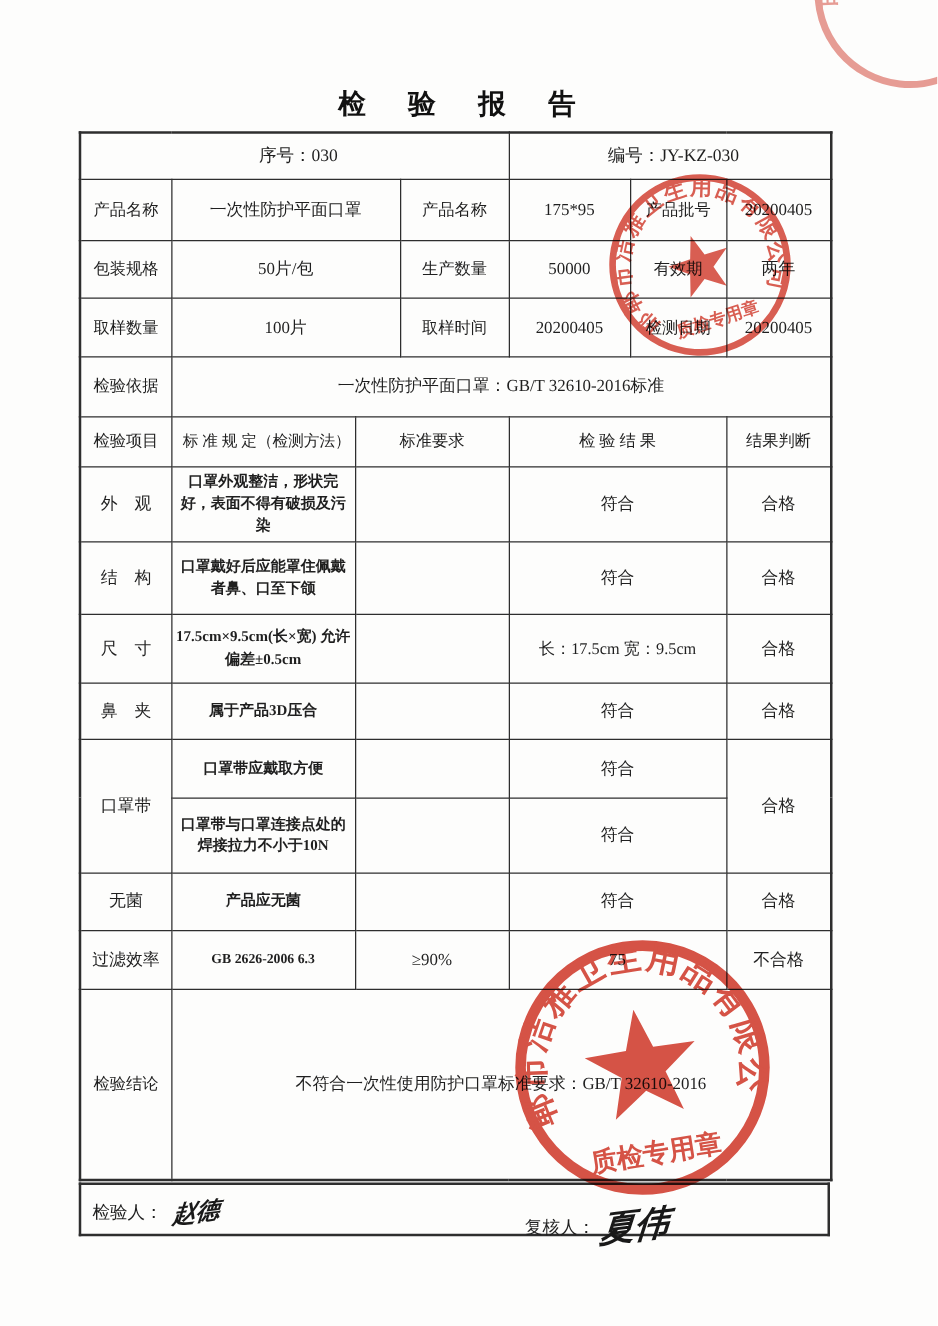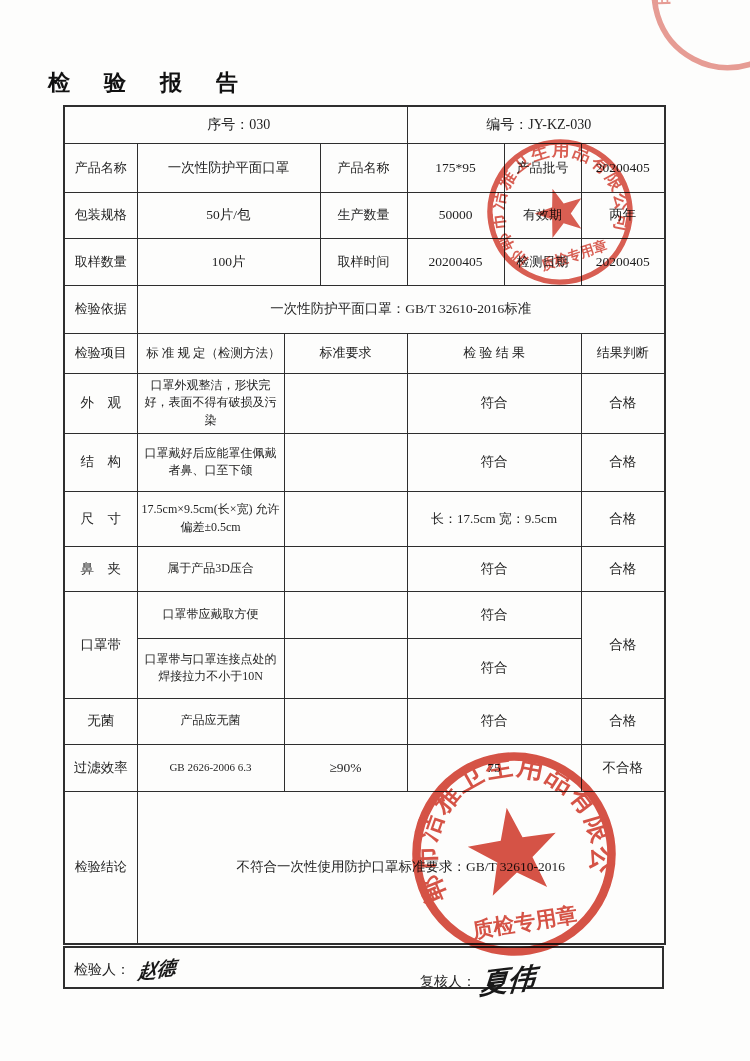--- a/index.html
+++ b/index.html
@@ -4,37 +4,37 @@
 <style>
   * { margin:0; padding:0; box-sizing:border-box; }
   html,body { background:#ffffff; }
   .page {
     position:relative; width:750px; height:1061px;
     background:#fdfdfc; overflow:hidden;
     font-family:"Liberation Serif","DejaVu Serif",serif;
     color:#1f1f1f;
   }
   .title {
-    position:absolute; left:48px; top:68px; width:601px;
-    font-size:22px; font-weight:bold;
+    position:absolute; left:68px; top:68px; width:601px;
+    text-align:center; font-size:22px; font-weight:bold;
     letter-spacing:6px; color:#111;
   }
   .report-table {
     position:absolute; left:63px; top:105px; width:601px;
     border-collapse:collapse; table-layout:fixed;
     border:2.5px solid #2e2e2e;
   }
   .report-table td {
     border:1.5px solid #2e2e2e; vertical-align:middle;
     text-align:center; font-size:13.5px; padding:2px 3px;
     overflow:hidden;
   }
   td.lt { text-align:center; padding-left:9px; font-size:14px; }
   td.lab { font-size:13px; }
-  td.std { font-size:12px; line-height:1.45; }
+  td.std { font-size:12px; line-height:1.45;font-weight:bold; }
   td.hdr-std { font-size:12.5px; white-space:nowrap;text-align:right; }
   .footer-table {
     position:absolute; left:63px; top:946px; width:601px;
     border-collapse:collapse; border:2px solid #2e2e2e;
   }
   .footer-table td {
     border:2px solid #2e2e2e; height:41px; vertical-align:middle;
     font-size:14px; padding-left:9px; position:relative;
   }
   .sig {

